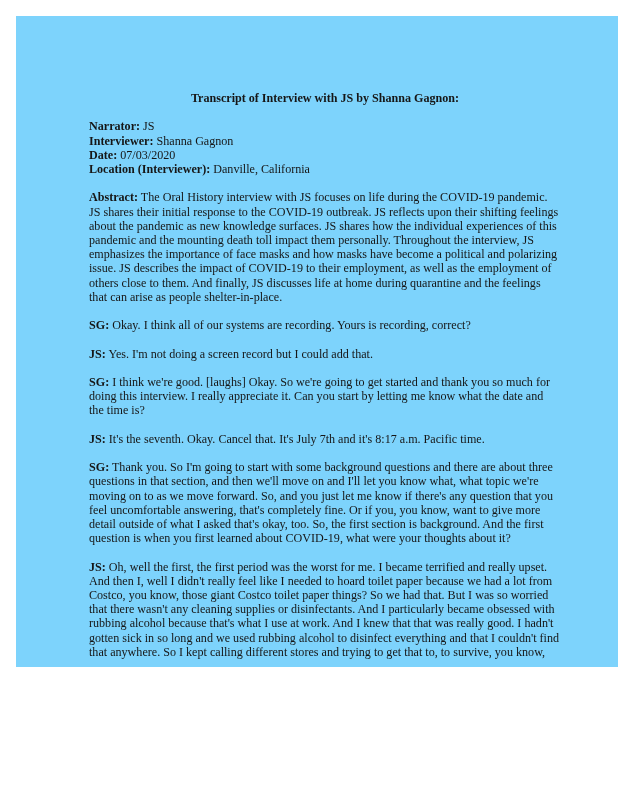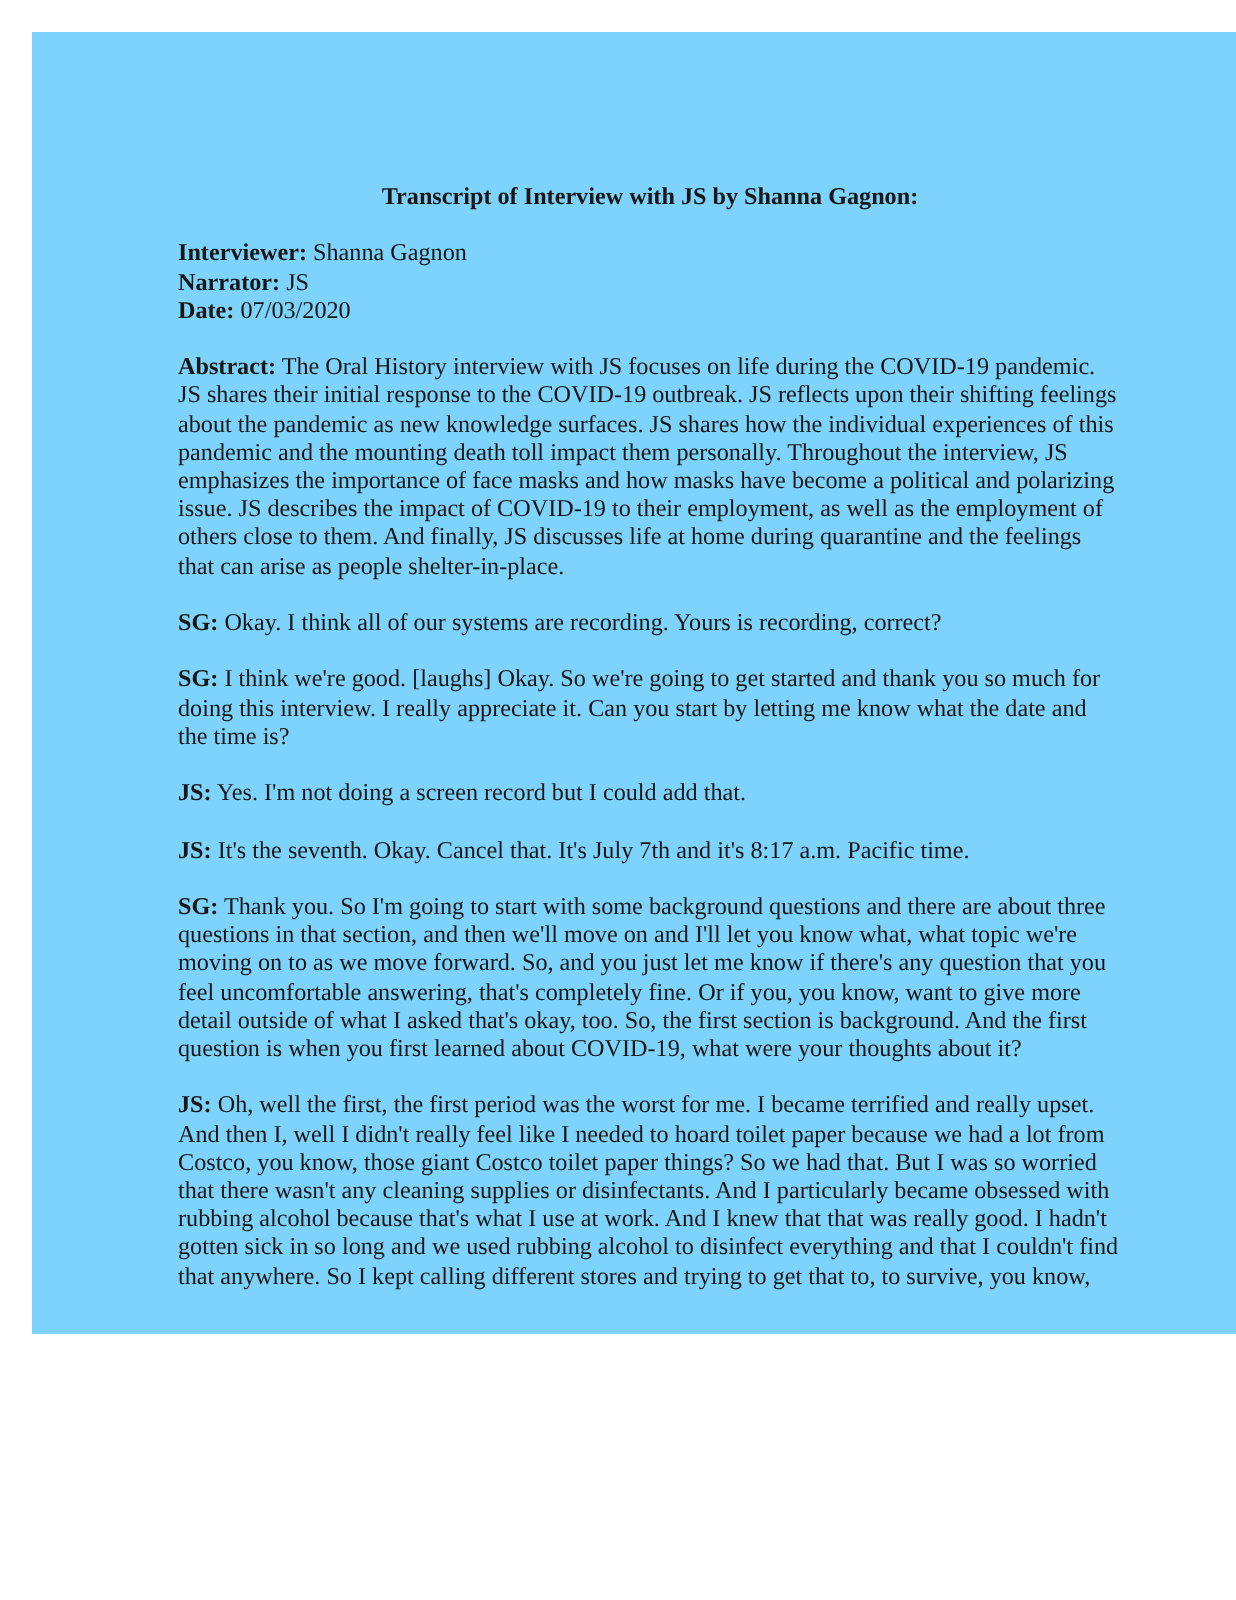--- a/index.html
+++ b/index.html
@@ -46,32 +46,33 @@
   }
 </style>
 </head>
 <body>
 
 <div class="page">
 
   <div class="doc-title">Transcript of Interview with JS by Shanna Gagnon:</div>
 
   <div class="meta-block">
+    <div class="meta-row"><span class="label">Narrator:</span> <span>JS</span></div>
     <div class="meta-row"><span class="label">Interviewer:</span> <span>Shanna Gagnon</span></div>
-    <div class="meta-row"><span class="label">Narrator:</span> <span>JS</span></div>
     <div class="meta-row"><span class="label">Date:</span> <span>07/03/2020</span></div>
+    <div class="meta-row"><span class="label">Location (Interviewer):</span> <span>Danville, California</span></div>
   </div>
 
   <p class="para"><span class="label">Abstract:</span> <span>The Oral History interview with JS focuses on life during the COVID-19 pandemic. JS shares their initial response to the COVID-19 outbreak. JS reflects upon their shifting feelings about the pandemic as new knowledge surfaces. JS shares how the individual experiences of this pandemic and the mounting death toll impact them personally. Throughout the interview, JS emphasizes the importance of face masks and how masks have become a political and polarizing issue. JS describes the impact of COVID-19 to their employment, as well as the employment of others close to them. And finally, JS discusses life at home during quarantine and the feelings that can arise as people shelter-in-place.</span></p>
 
   <p class="para"><span class="label">SG:</span> <span>Okay. I think all of our systems are recording. Yours is recording, correct?</span></p>
 
+  <p class="para"><span class="label">JS:</span> <span>Yes. I'm not doing a screen record but I could add that.</span></p>
+
   <p class="para"><span class="label">SG:</span> <span>I think we're good. [laughs] Okay. So we're going to get started and thank you so much for doing this interview. I really appreciate it. Can you start by letting me know what the date and the time is?</span></p>
-
-  <p class="para"><span class="label">JS:</span> <span>Yes. I'm not doing a screen record but I could add that.</span></p>
 
 
 
   <p class="para"><span class="label">JS:</span> <span>It's the seventh. Okay. Cancel that. It's July 7th and it's 8:17 a.m. Pacific time.</span></p>
 
   <p class="para"><span class="label">SG:</span> <span>Thank you. So I'm going to start with some background questions and there are about three questions in that section, and then we'll move on and I'll let you know what, what topic we're moving on to as we move forward. So, and you just let me know if there's any question that you feel uncomfortable answering, that's completely fine. Or if you, you know, want to give more detail outside of what I asked that's okay, too. So, the first section is background. And the first question is when you first learned about COVID-19, what were your thoughts about it?</span></p>
 
   <p class="para"><span class="label">JS:</span> <span>Oh, well the first, the first period was the worst for me. I became terrified and really upset. And then I, well I didn't really feel like I needed to hoard toilet paper because we had a lot from Costco, you know, those giant Costco toilet paper things? So we had that. But I was so worried that there wasn't any cleaning supplies or disinfectants. And I particularly became obsessed with rubbing alcohol because that's what I use at work. And I knew that that was really good. I hadn't gotten sick in so long and we used rubbing alcohol to disinfect everything and that I couldn't find that anywhere. So I kept calling different stores and trying to get that to, to survive, you know,</span></p>
 
   <div class="page-number">1</div>

